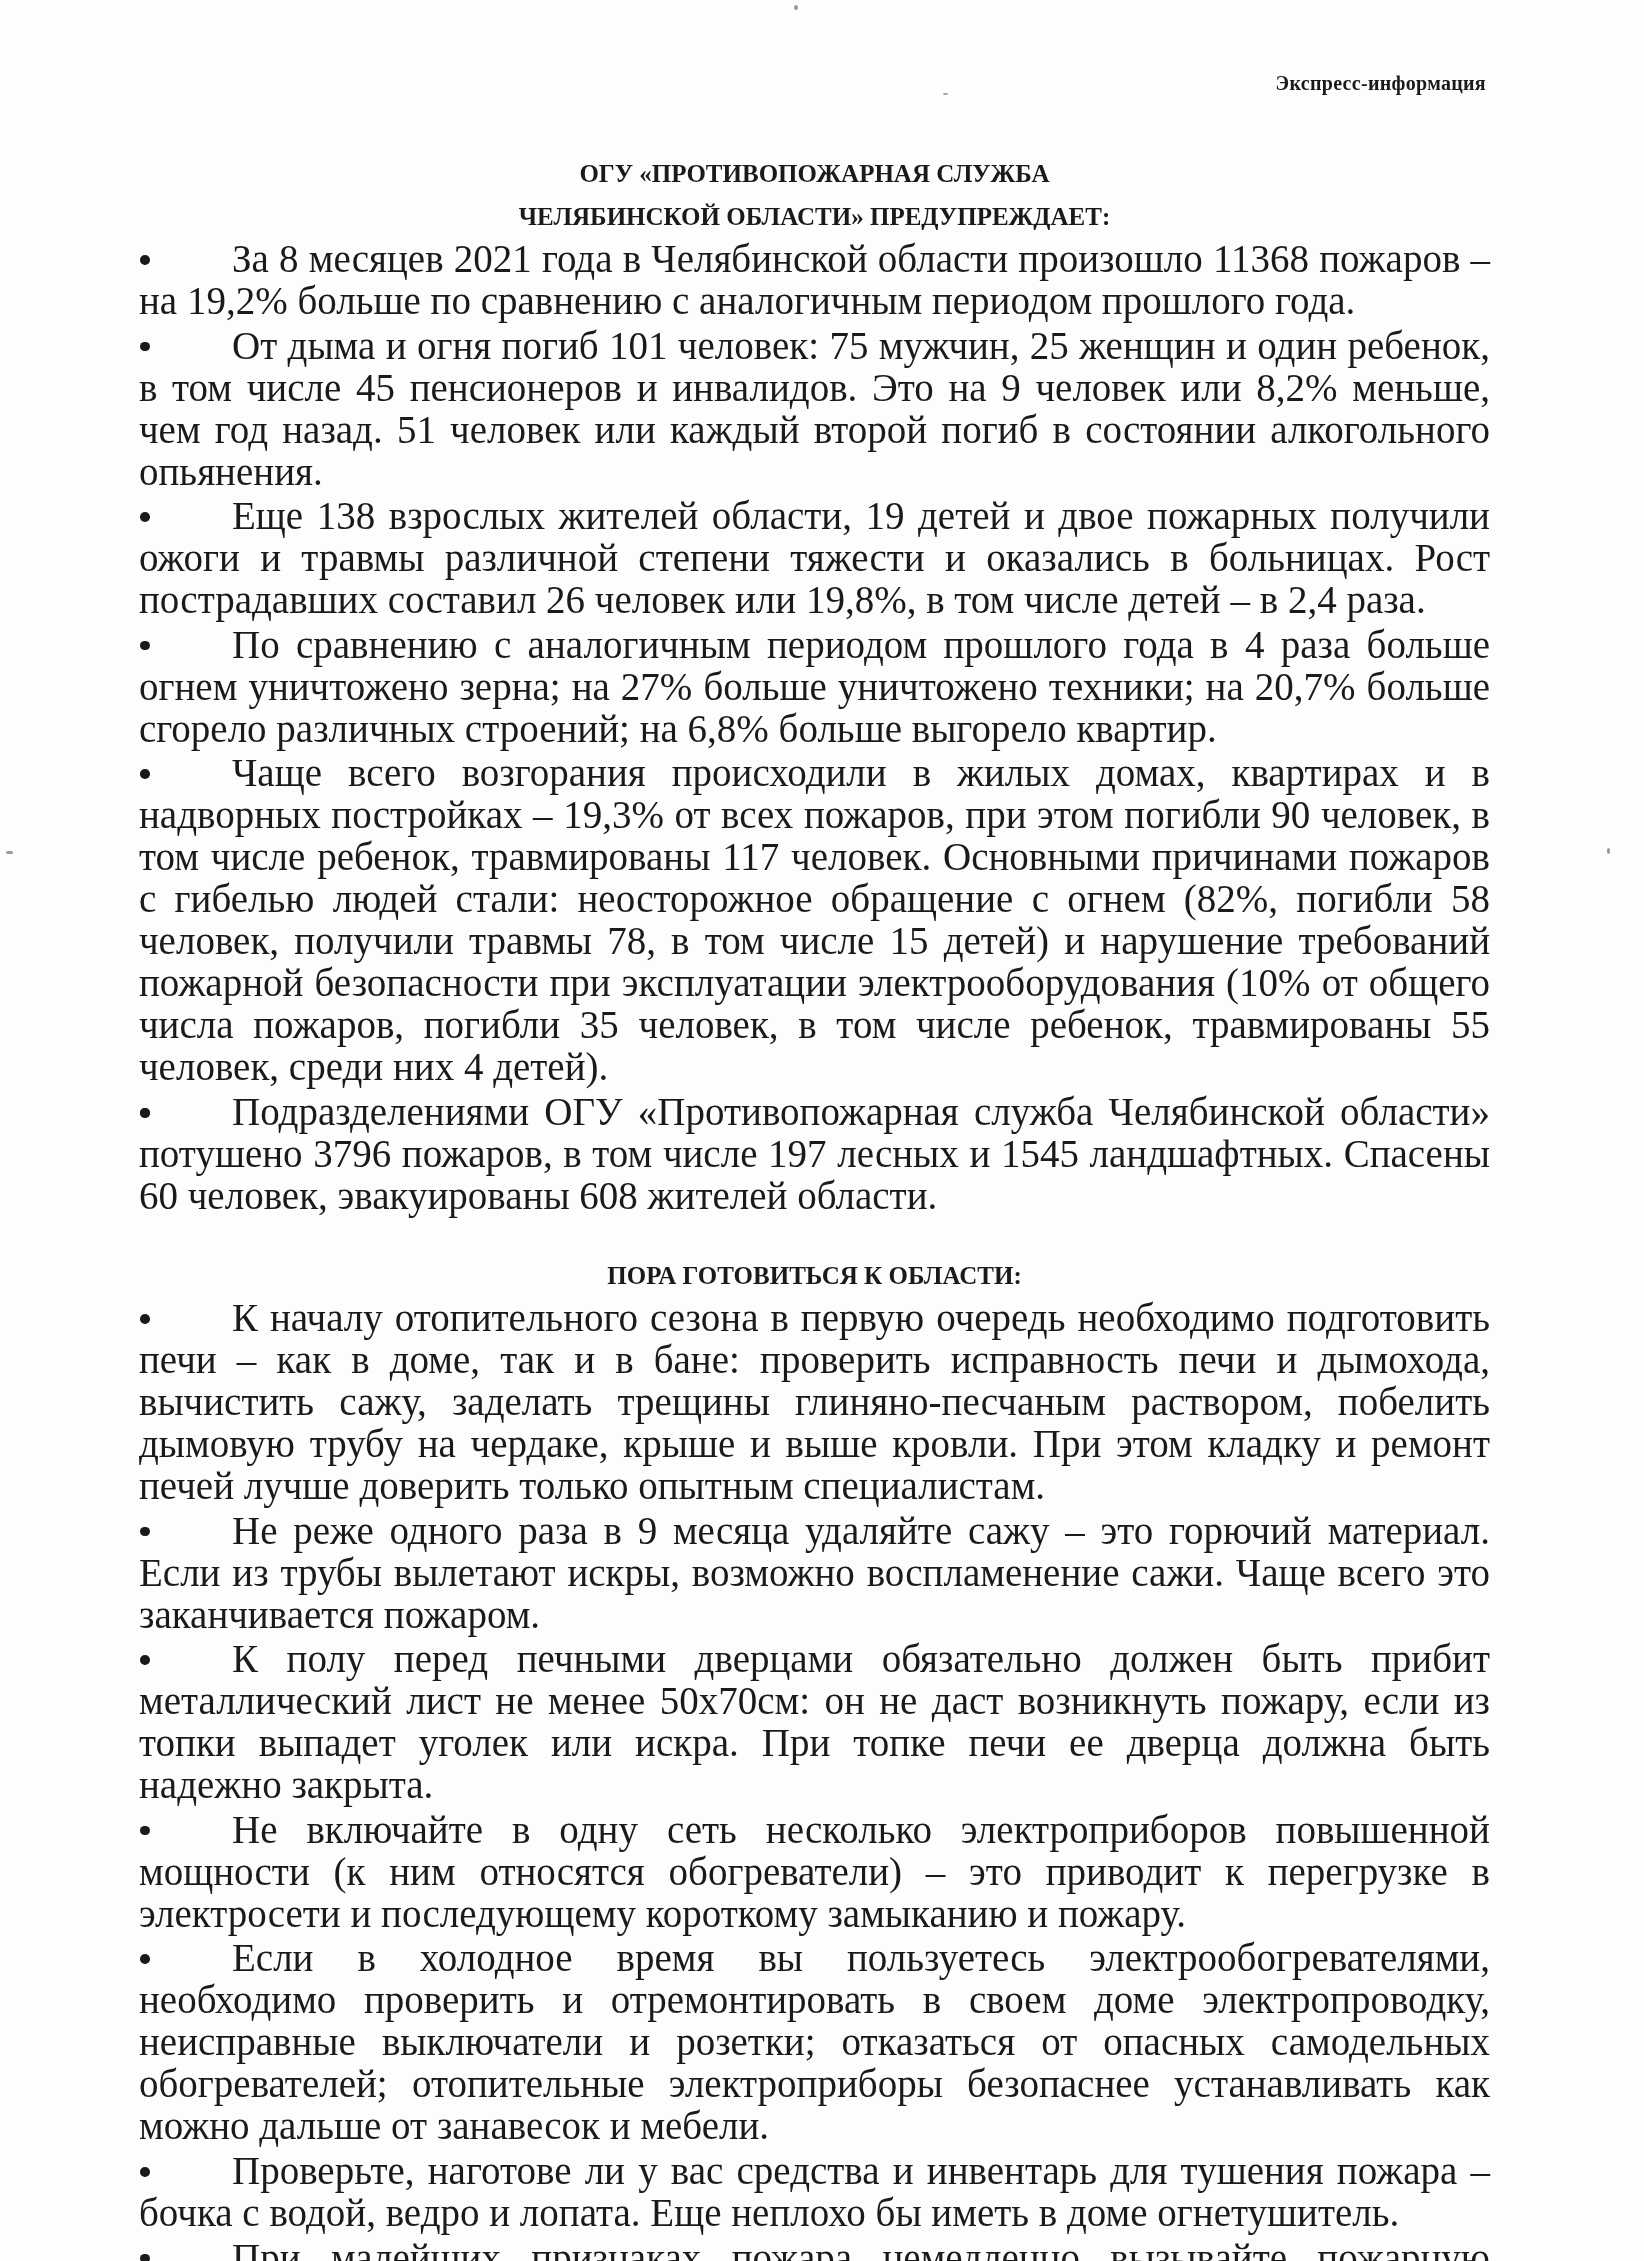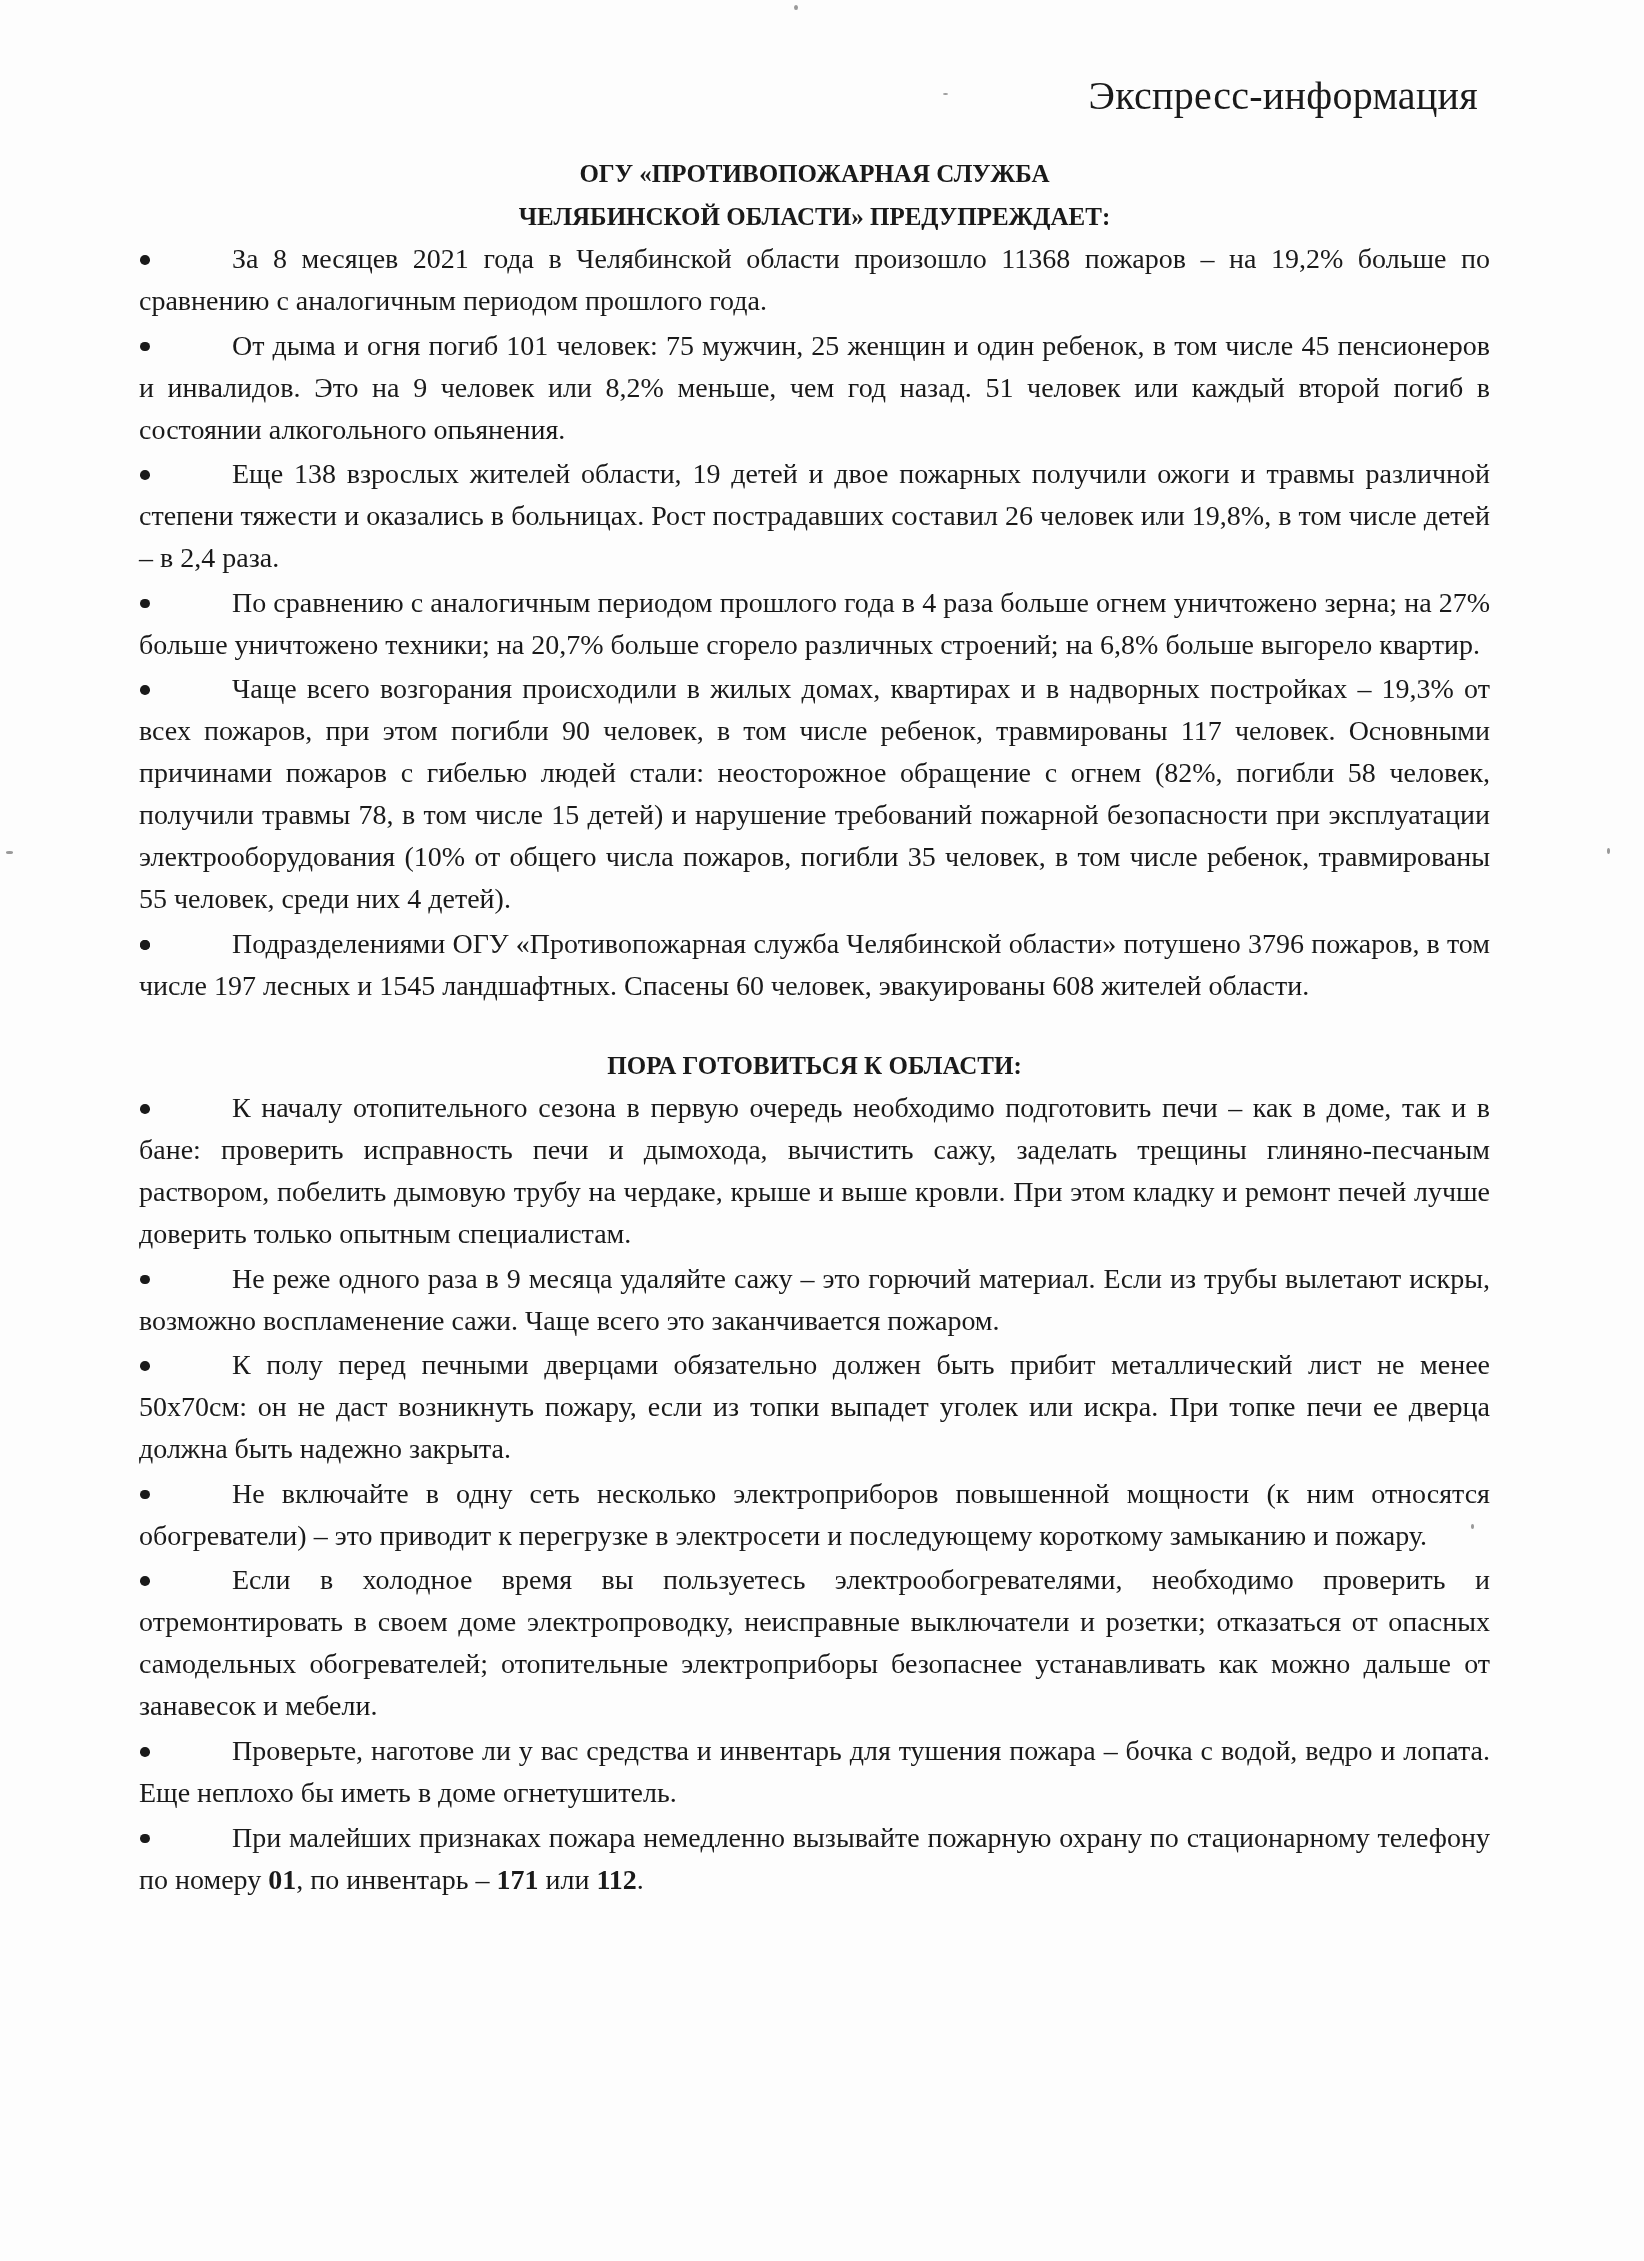--- a/index.html
+++ b/index.html
@@ -16,24 +16,24 @@
     color: #1a1a1a;
   }
   .page {
     position: absolute;
     left: 0; top: 0;
     width: 1644px; height: 2261px;
     background: #fdfdfd;
   }
   .doc-label {
     position: absolute;
-    right: 166px;
+    right: 158px;
     top: 72px;
-    font-size: 40px;
-    font-weight: normal;
+    font-size: 20px;
+    font-weight: bold;
     letter-spacing: 0.3px;
   }
   .content {
     position: absolute;
     left: 139px;
     width: 1351px;
     top: 152px;
   }
   .section-heading {
     text-align: center;
@@ -45,21 +45,21 @@
   .section-heading.second {
     margin-top: 37px;
   }
   ul.bullets {
     list-style: none;
     margin: 0;
     padding: 0;
   }
   ul.bullets li {
     position: relative;
-    font-size: 28px;
+    font-size: 39px;
     line-height: 42px;
     text-align: justify;
     text-indent: 93px;
     margin: 0 0 2.6px 0;
   }
   .bullet-dot {
     position: absolute;
     left: 1.3px;
     top: 17px;
     width: 9.7px;

